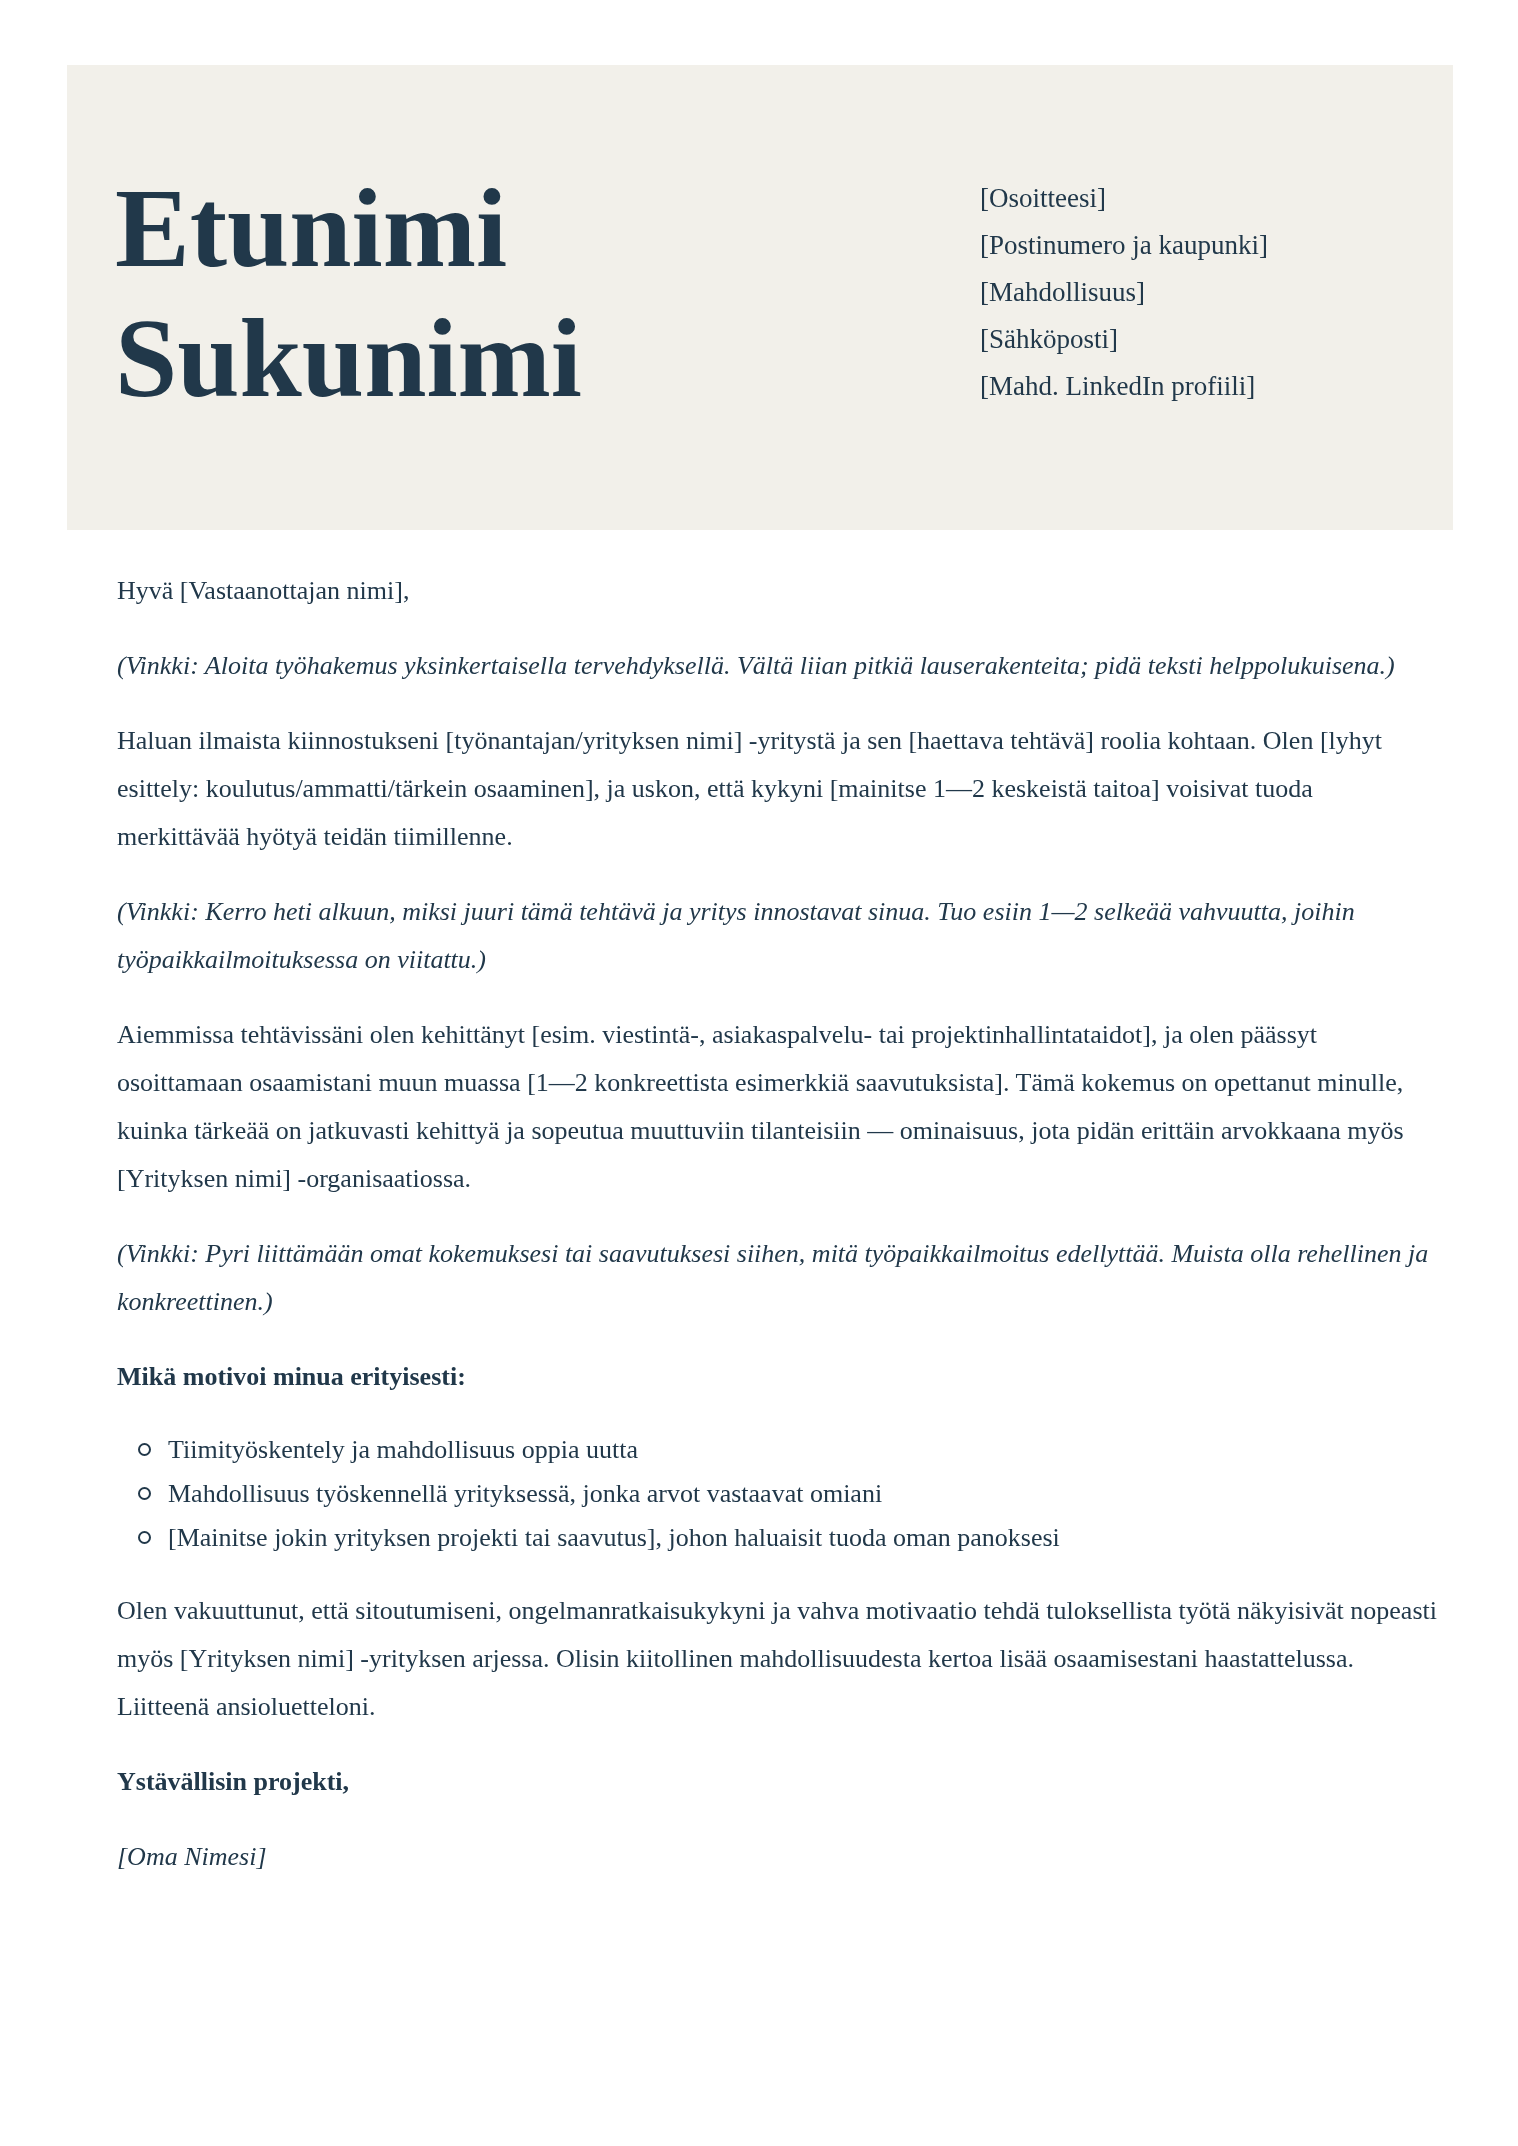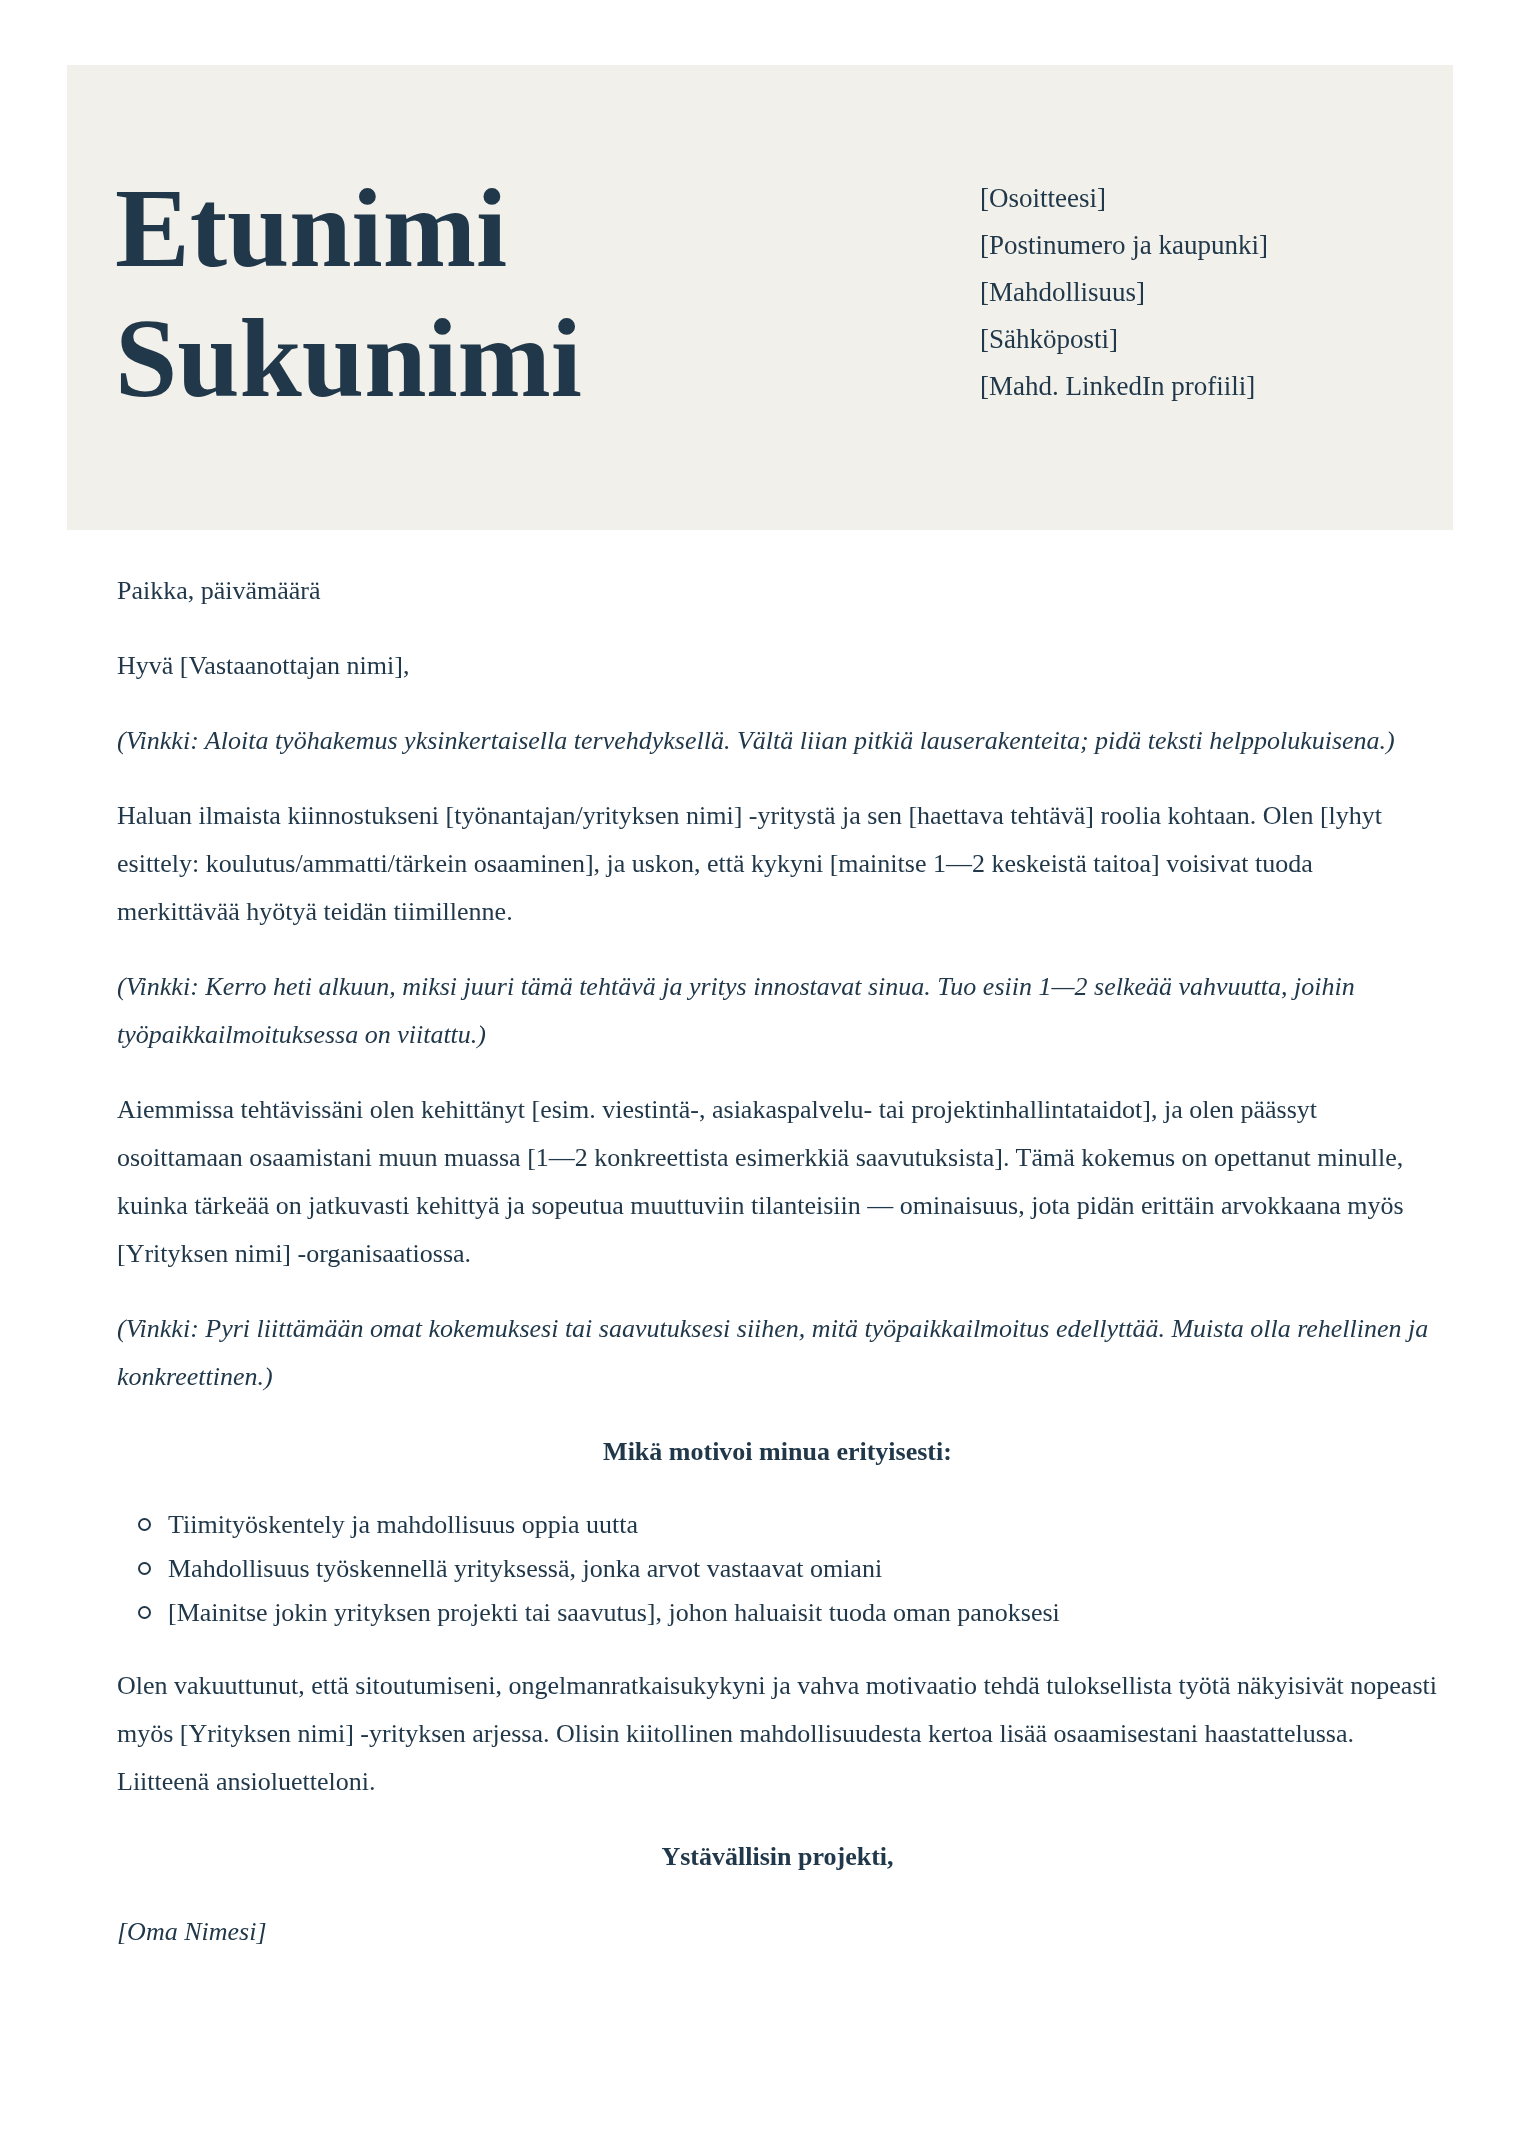--- a/index.html
+++ b/index.html
@@ -44,21 +44,21 @@
     font-weight:400;
     margin-left:10px;
   }
   .letter-body{
     padding:37px 80px 0 117px;
     font-size:26px;
     line-height:48px;
   }
   .letter-body p{margin:0 0 27px 0;}
   .tip{font-style:italic;}
-  .bold{font-weight:700;text-align:center;}
+  .bold{font-weight:700;}
   ul.motivation-list{
     margin:0 0 27px 0;
     padding:0;
     list-style:none;
   }
   ul.motivation-list li{
     position:relative;
     padding-left:51px;
     line-height:44px;
   }
@@ -84,21 +84,20 @@
     <div class="contact">
       <div>[Osoitteesi]</div>
       <div>[Postinumero ja kaupunki]</div>
       <div>[Mahdollisuus]</div>
       <div>[Sähköposti]</div>
       <div>[Mahd. LinkedIn profiili]</div>
     </div>
   </header>
 
   <main class="letter-body">
-    <p>Paikka, päivämäärä</p>
     <p>Hyvä [Vastaanottajan nimi],</p>
     <p class="tip">(Vinkki: Aloita työhakemus yksinkertaisella tervehdyksellä. Vältä liian pitkiä lauserakenteita; pidä teksti helppolukuisena.)</p>
     <p>Haluan ilmaista kiinnostukseni [työnantajan/yrityksen nimi] -yritystä ja sen [haettava tehtävä] roolia kohtaan. Olen [lyhyt esittely: koulutus/ammatti/tärkein osaaminen], ja uskon, että kykyni [mainitse 1—2 keskeistä taitoa] voisivat tuoda merkittävää hyötyä teidän tiimillenne.</p>
     <p class="tip">(Vinkki: Kerro heti alkuun, miksi juuri tämä tehtävä ja yritys innostavat sinua. Tuo esiin 1—2 selkeää vahvuutta, joihin työpaikkailmoituksessa on viitattu.)</p>
     <p>Aiemmissa tehtävissäni olen kehittänyt [esim. viestintä-, asiakaspalvelu- tai projektinhallintataidot], ja olen päässyt osoittamaan osaamistani muun muassa [1—2 konkreettista esimerkkiä saavutuksista]. Tämä kokemus on opettanut minulle, kuinka tärkeää on jatkuvasti kehittyä ja sopeutua muuttuviin tilanteisiin — ominaisuus, jota pidän erittäin arvokkaana myös [Yrityksen nimi] -organisaatiossa.</p>
     <p class="tip">(Vinkki: Pyri liittämään omat kokemuksesi tai saavutuksesi siihen, mitä työpaikkailmoitus edellyttää. Muista olla rehellinen ja konkreettinen.)</p>
     <p class="bold">Mikä motivoi minua erityisesti:</p>
     <ul class="motivation-list">
       <li>
         <span class="bullet-ring"></span>

